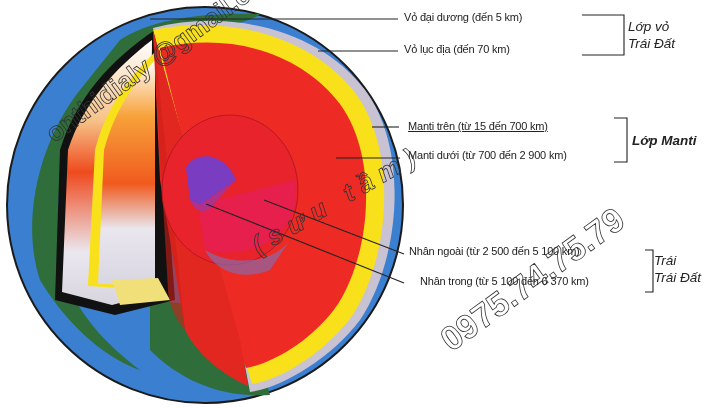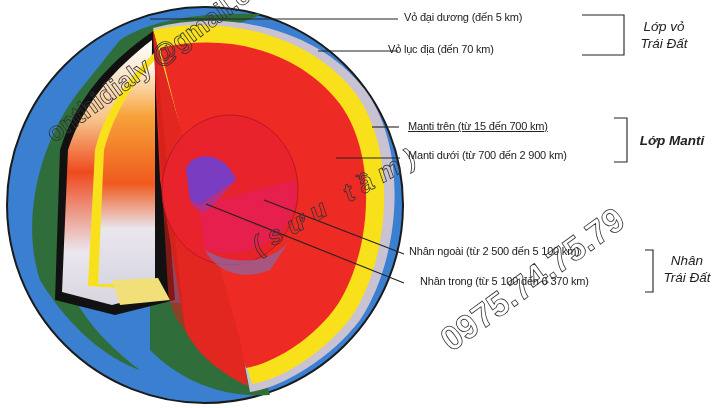--- a/index.html
+++ b/index.html
@@ -2,21 +2,21 @@
 <html><head>
 <meta charset="utf-8">
 <style>
   html, body { margin:0; padding:0; background:#ffffff; }
   body { width:723px; height:408px; position:relative; overflow:hidden;
          font-family:"Liberation Sans", sans-serif; }
   #diagram { position:absolute; left:0; top:0; width:723px; height:408px; }
   .lbl { position:absolute; font-size:11px; color:#222; white-space:nowrap;
          letter-spacing:-0.2px; }
   .grp { position:absolute; font-size:13.5px; color:#222; font-style:italic;
-         text-align:center; line-height:17px; white-space:nowrap; }
+         line-height:17px; white-space:nowrap; }
   .wm { position:absolute; font-size:28px; font-weight:bold; color:transparent;
         -webkit-text-stroke:0.8px #333; white-space:nowrap; transform-origin:left bottom; }
 </style>
 </head>
 <body>
 
 <svg id="diagram" viewBox="0 0 723 408" xmlns="http://www.w3.org/2000/svg">
   <defs>
     <linearGradient id="cutGrad" x1="0" y1="0" x2="0" y2="1">
       <stop offset="0" stop-color="#ffffff"></stop>
@@ -77,33 +77,33 @@
   </g>
 
   <g stroke="#222" stroke-width="1.1" fill="none">
     <polyline points="582,15 624,15 624,55 582,55"></polyline>
     <polyline points="614,118 627,118 627,162 614,162"></polyline>
     <polyline points="645,250 653,250 653,292 645,292"></polyline>
   </g>
 </svg>
 
 <div class="lbl" style="left:404px;top:11px;">Vỏ đại dương (đến 5 km)</div>
-<div class="lbl" style="left:388px;top:43px;">Vỏ lục địa (đến 70 km)</div>
+<div class="lbl" style="left:404px;top:43px;">Vỏ lục địa (đến 70 km)</div>
 <div class="lbl" style="left:408px;top:120px;text-decoration:underline;">Manti trên (từ 15 đến 700 km)</div>
 <div class="lbl" style="left:408px;top:149px;">Manti dưới (từ 700 đến 2 900 km)</div>
 <div class="lbl" style="left:409px;top:245px;">Nhân ngoài (từ 2 500 đến 5 100 km)</div>
 <div class="lbl" style="left:420px;top:275px;">Nhân trong (từ 5 100 đến 6 370 km)</div>
 
 <div class="grp" style="left:628px;top:18px;width:72px;">
   <div>Lớp vỏ</div>
   <div>Trái Đất</div>
 </div>
 <div class="grp" style="left:632px;top:132px;width:80px;font-weight:bold;">
   <div>Lớp Manti</div>
 </div>
 <div class="grp" style="left:654px;top:252px;width:66px;">
-  <div>Nhân</div>
+  <div>Trái</div>
   <div>Trái Đất</div>
 </div>
 
 <div class="wm" style="left:58px;top:118px;transform:rotate(-36deg);font-size:26px;">onthidialy @gmail.com</div>
 <div class="wm" style="left:262px;top:230px;transform:rotate(-30deg);font-size:26px;font-style:italic;letter-spacing:8px;">(sưu tầm)</div>
 <div class="wm" style="left:456px;top:320px;transform:rotate(-36deg);font-size:34px;">0975.74.75.79</div>
 
 </body></html>

